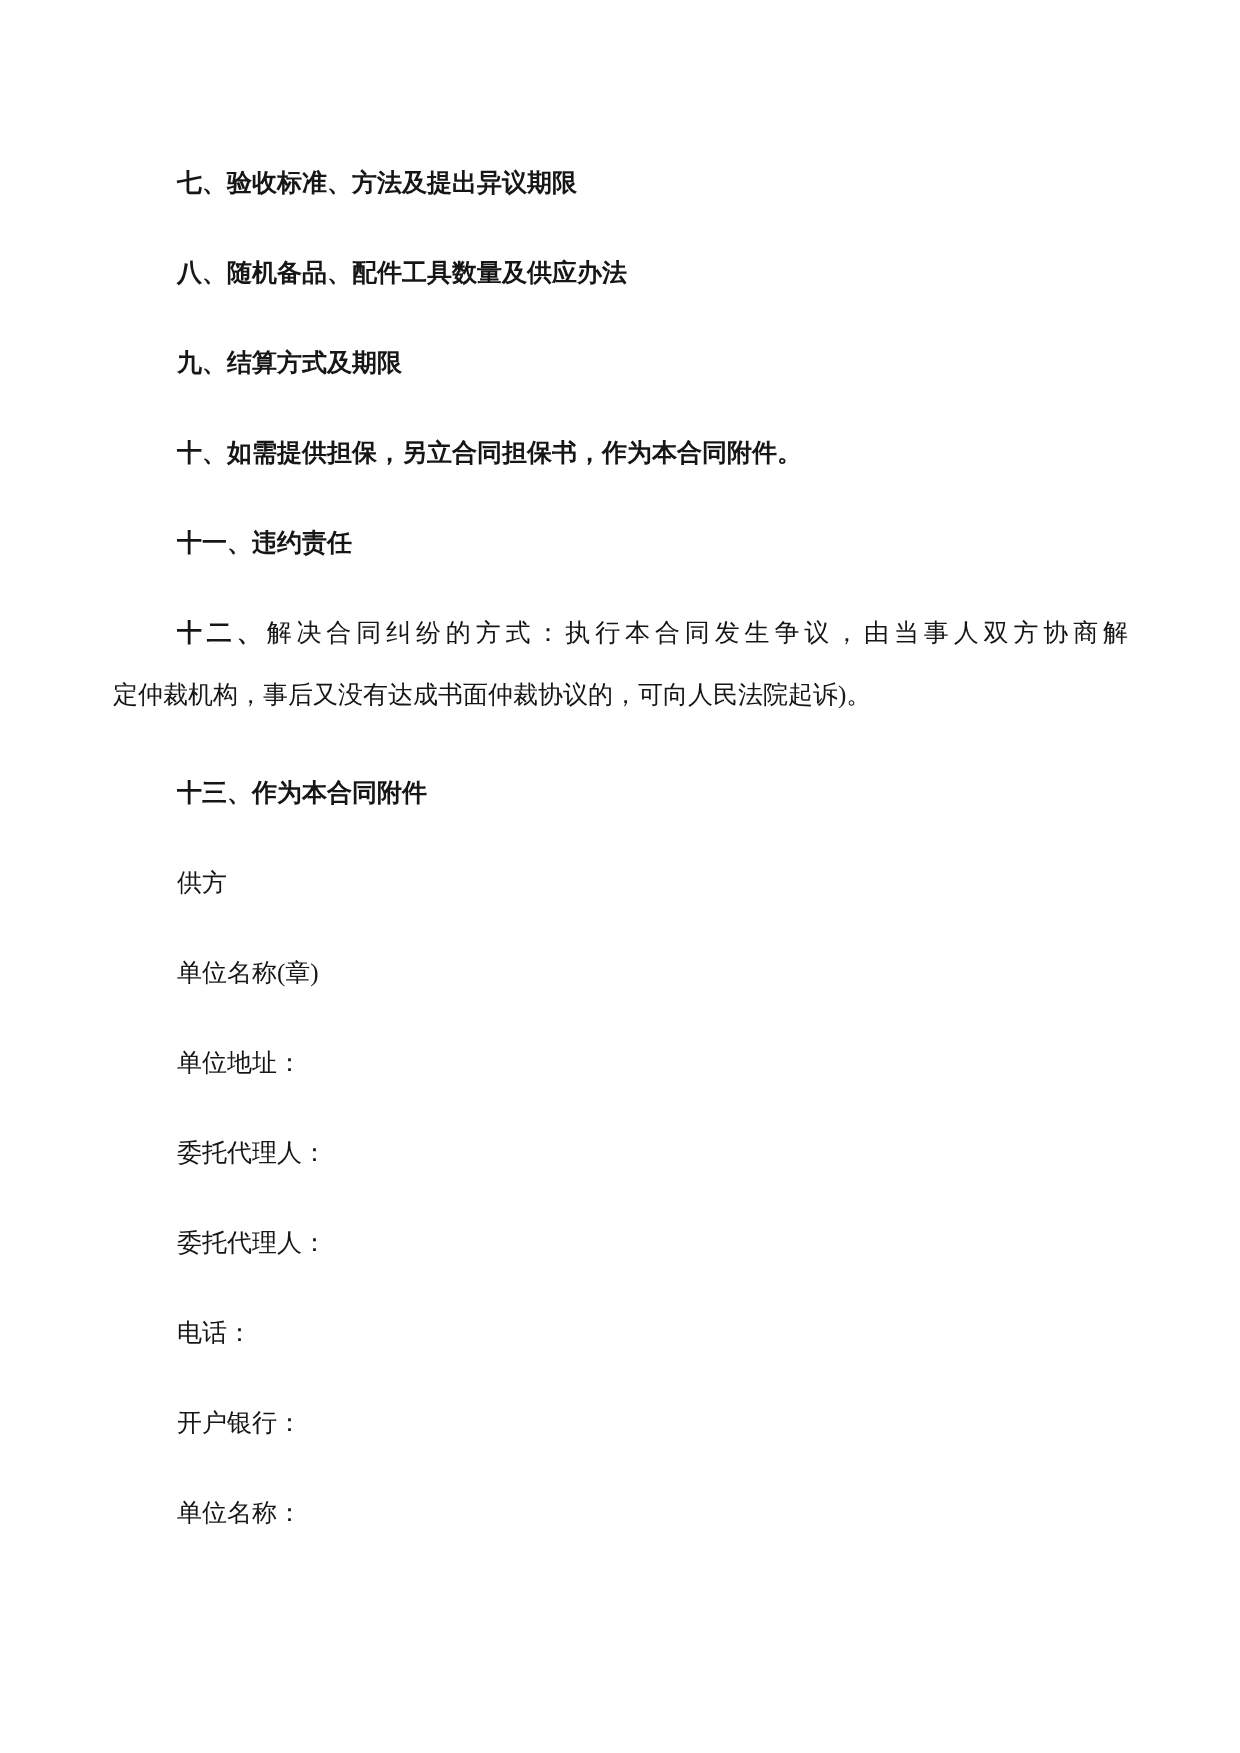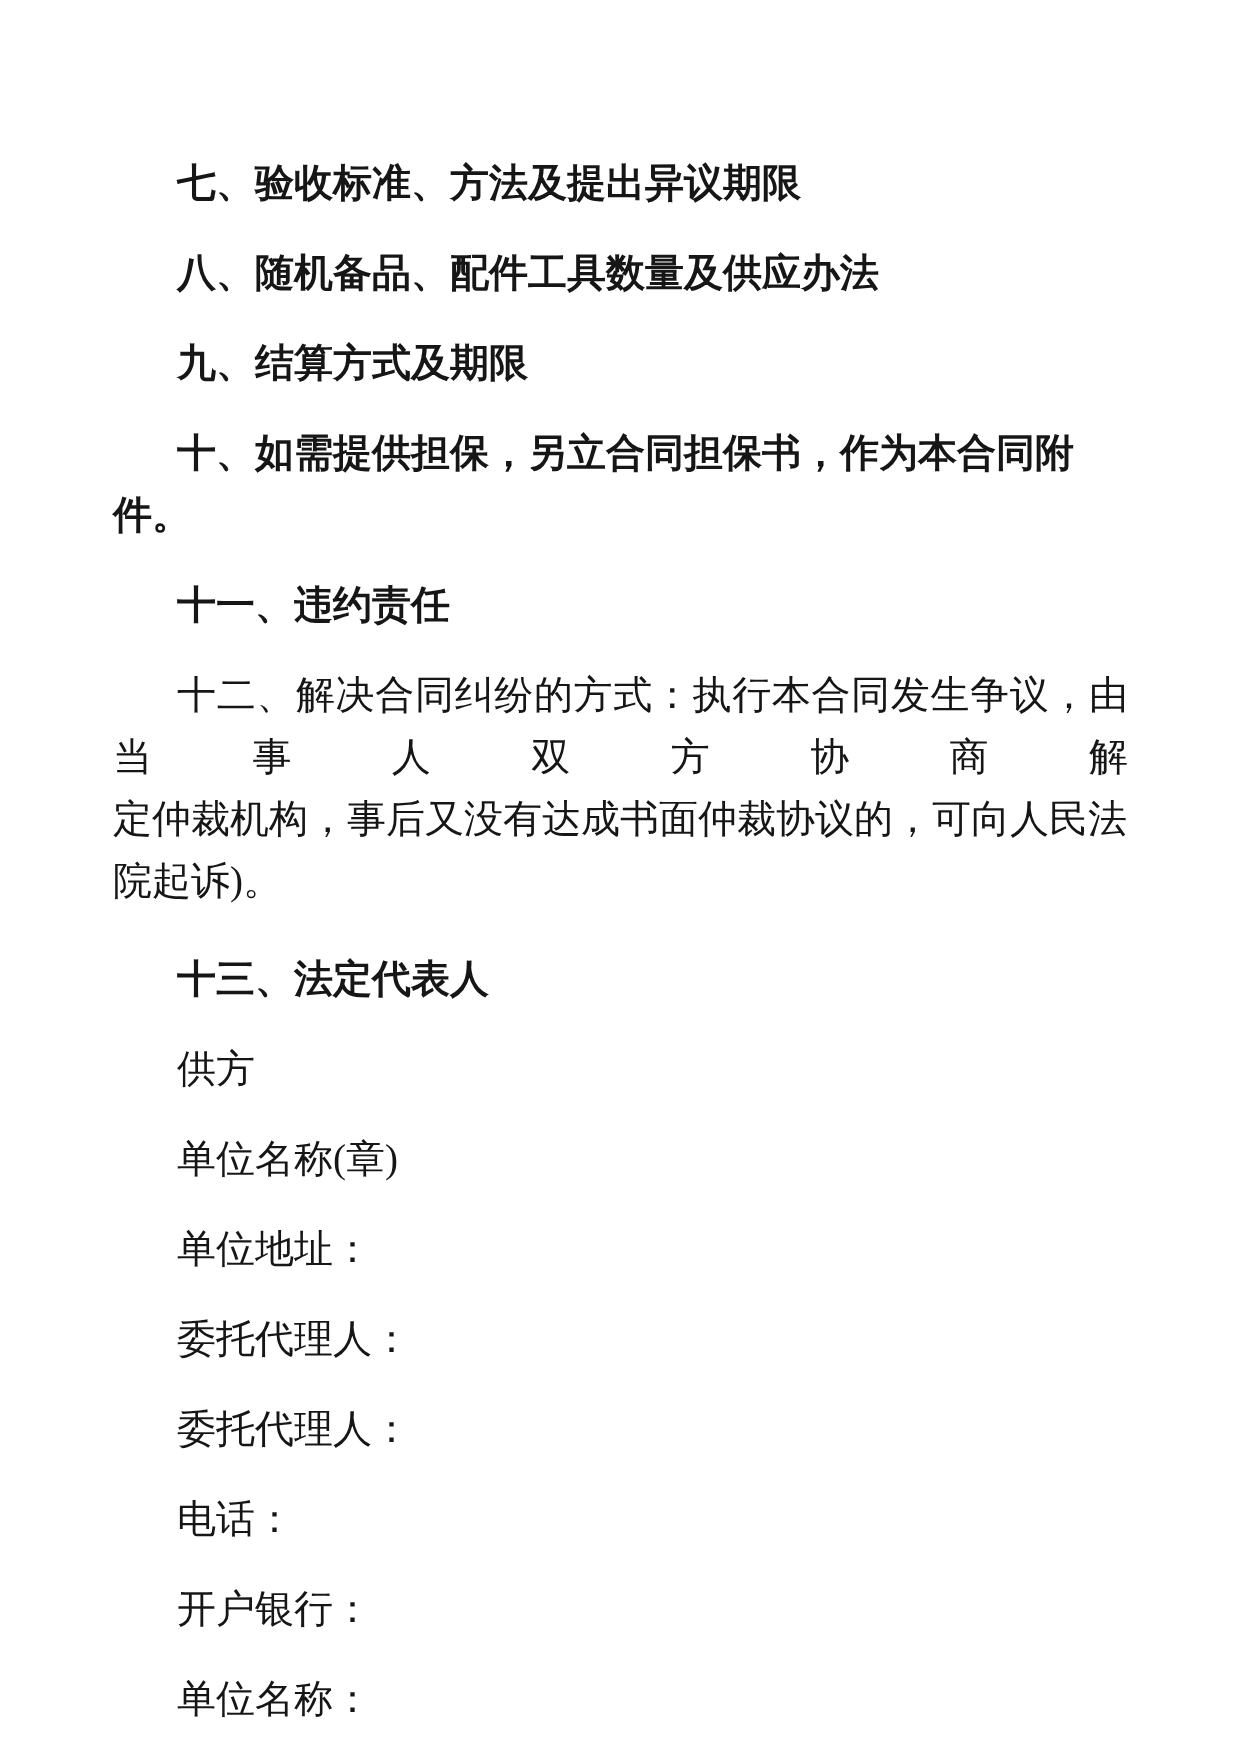--- a/index.html
+++ b/index.html
@@ -10,21 +10,21 @@
   .page {
     position: relative;
     box-sizing: border-box;
     width: 1240px;
     height: 1753px;
     margin: 0 auto;
     background: #ffffff;
     color: #161616;
     padding: 152px 112px 0 113px;
     font-family: "Liberation Serif", "DejaVu Serif", serif;
-    font-size: 39px;
+    font-size: 25px;
     line-height: 62px;
     overflow: hidden;
     border-radius: 10px;
   }
   .para {
     margin: 0 0 28px 0;
     text-indent: 64px;
     text-align: left;
   }
   .clause-heading {
@@ -39,21 +39,21 @@
     line-height: 62px;
   }
   .jline.first {
     text-indent: 64px;
   }
   .plainline {
     text-align: left;
     line-height: 62px;
   }
   .num-bold {
-    font-weight: 400;
+    font-weight: 700;
   }
   .field {
     margin: 0 0 28px 0;
     text-indent: 64px;
     font-weight: 400;
   }
 </style>
 </head>
 <body>
 
@@ -67,21 +67,21 @@
 
   <p class="para clause-heading">十、如需提供担保，另立合同担保书，作为本合同附件。</p>
 
   <p class="para clause-heading">十一、违约责任</p>
 
   <div class="para clause12" style="text-indent:0;">
     <div class="jline first"><span class="num-bold">十二、</span><span>解决合同纠纷的方式：执行本合同发生争议，由当事人双方协商解</span></div>
     <div class="plainline">定仲裁机构，事后又没有达成书面仲裁协议的，可向人民法院起诉)。</div>
   </div>
 
-  <p class="para clause-heading">十三、法定代表人</p>
+  <p class="para clause-heading">十三、作为本合同附件</p>
 
   <p class="field">供方</p>
 
   <p class="field">单位名称(章)</p>
 
   <p class="field">单位地址：</p>
 
   <p class="field">委托代理人：</p>
 
   <p class="field">委托代理人：</p>

